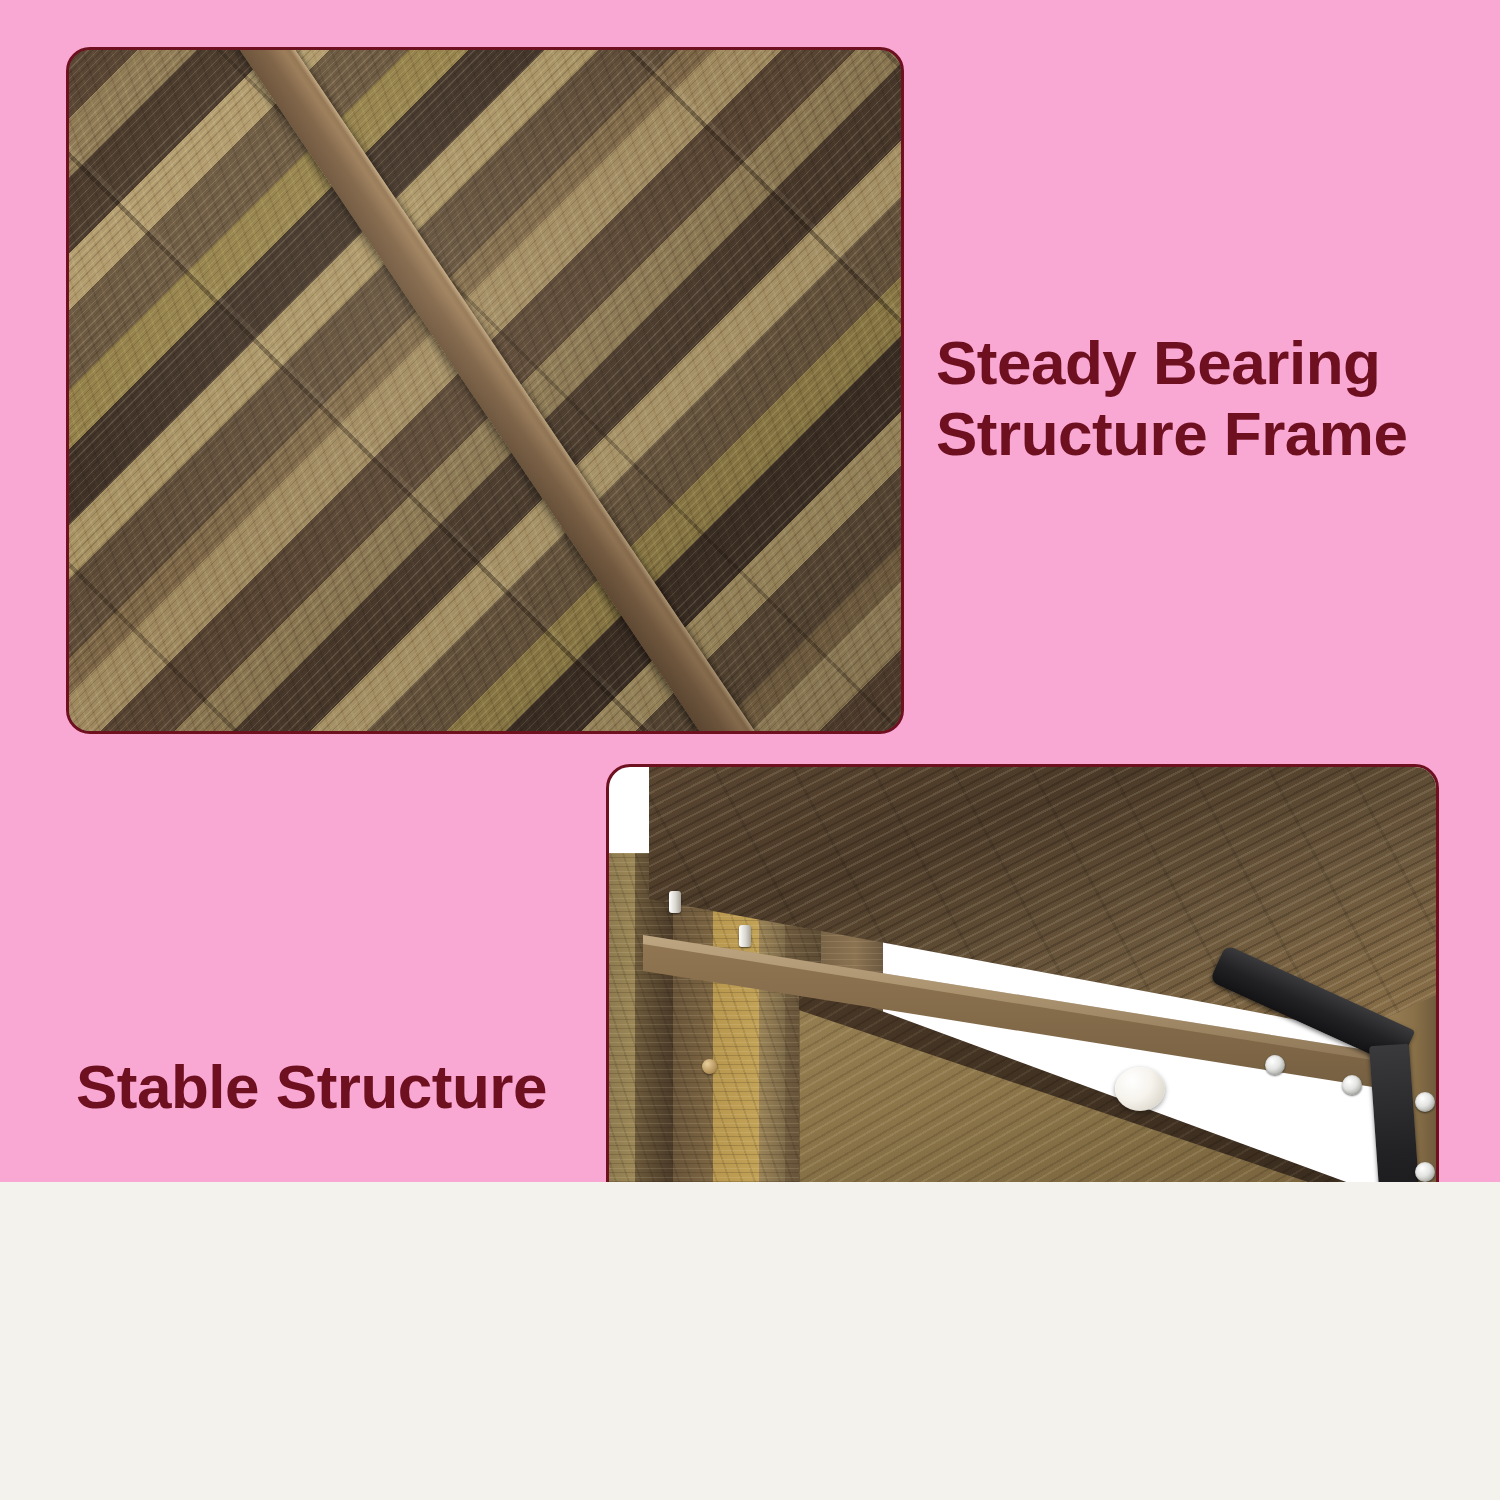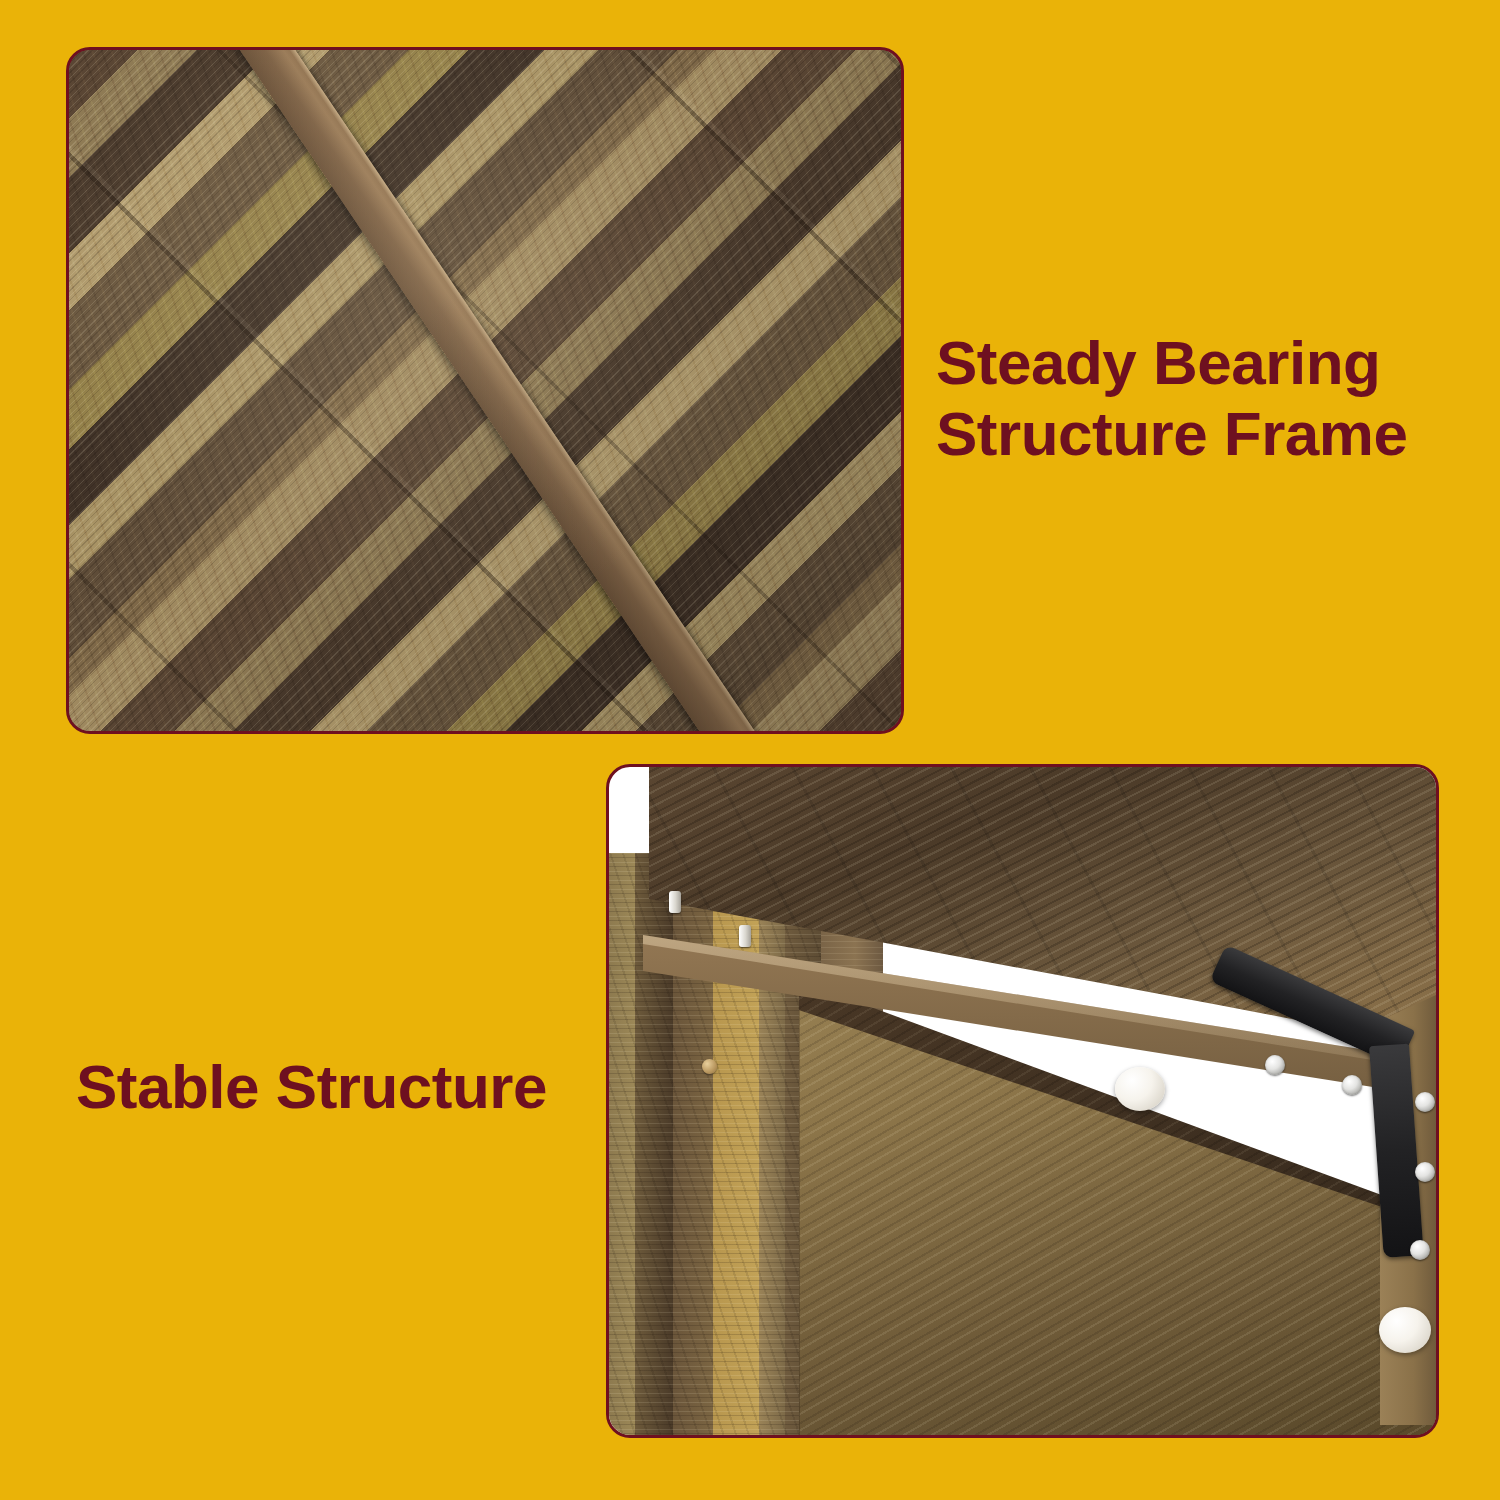--- a/index.html
+++ b/index.html
@@ -3,22 +3,22 @@
 <meta charset="utf-8">
 <style>
   html, body {
     margin: 0;
     padding: 0;
     background: #F4F2EC;
   }
   #page {
     position: relative;
     width: 1500px;
-    height: 1500px;
-    background: #eab308;
+    height: 1182px;
+    background: #f9a8d4;
     overflow: hidden;
     font-family: "Liberation Sans", sans-serif;
   }
 
   
   .panel {
     position: absolute;
     border: 3px solid #6E1020;
     border-radius: 24px;
     overflow: hidden;

